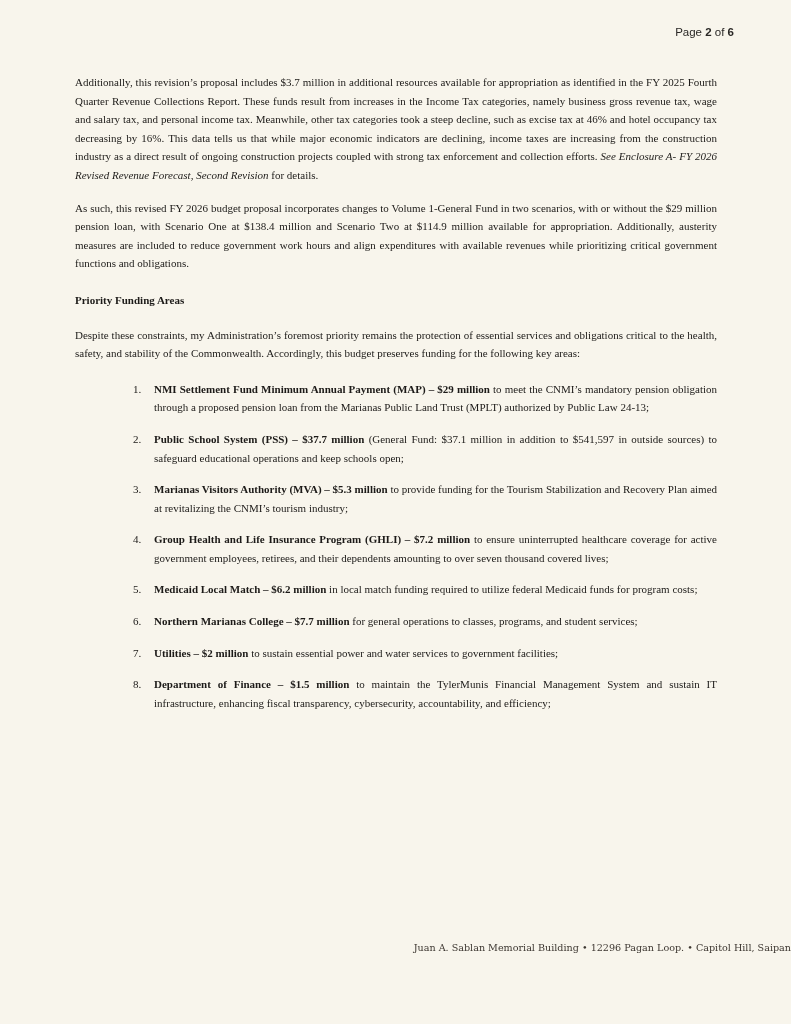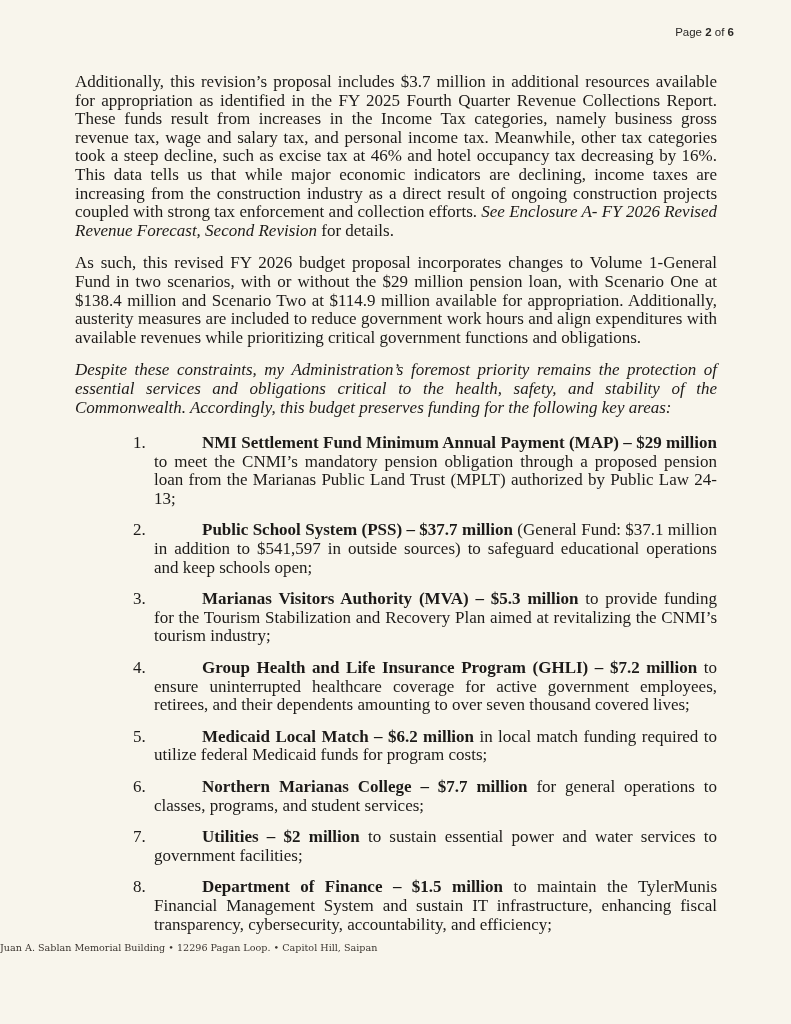--- a/index.html
+++ b/index.html
@@ -22,21 +22,21 @@
       font-family: "Liberation Sans", sans-serif;
       font-size: 11.5px;
       color: #2a2826;
     }
     .page-number b { font-weight: bold; }
     .content {
       position: absolute;
       left: 75px;
       top: 73px;
       width: 642px;
-      font-size: 17px;
+      font-size: 11px;
       line-height: 18.6px;
     }
     p.para {
       margin: 0 0 14px 0;
       text-align: justify;
     }
     .heading {
       font-weight: bold;
       margin: 18px 0 16px 0;
     }
@@ -49,46 +49,47 @@
       position: relative;
       margin: 0 0 13px 0;
       padding-left: 79px;
       text-align: justify;
     }
     ol.priority-list li .num {
       position: absolute;
       left: 58px;
       top: 0;
     }
-    .bold { font-weight: bold; margin-left: 48px; }
+    .bold { font-weight: bold; }
     .italic { font-style: italic; }
     .footer {
       position: absolute;
       top: 941px;
       left: 0;
       width: 791px;
-      text-align: left;
+      text-align: right;
       font-family: "DejaVu Serif", serif;
       font-size: 9.6px;
       line-height: 14px;
       color: #3c3630;
     }
   </style>
 </head>
 <body>
 
 <div class="page-number"><span>Page </span><b>2</b><span> of </span><b>6</b></div>
 
 <div class="content">
   <p class="para"><span>Additionally, this revision’s proposal includes $3.7 million in additional resources available for appropriation as identified in the FY 2025 Fourth Quarter Revenue Collections Report. These funds result from increases in the Income Tax categories, namely business gross revenue tax, wage and salary tax, and personal income tax. Meanwhile, other tax categories took a steep decline, such as excise tax at 46% and hotel occupancy tax decreasing by 16%. This data tells us that while major economic indicators are declining, income taxes are increasing from the construction industry as a direct result of ongoing construction projects coupled with strong tax enforcement and collection efforts. </span><span class="italic">See Enclosure A- FY 2026 Revised Revenue Forecast, Second Revision</span><span> for details.</span></p>
 
   <p class="para">As such, this revised FY 2026 budget proposal incorporates changes to Volume 1-General Fund in two scenarios, with or without the $29 million pension loan, with Scenario One at $138.4 million and Scenario Two at $114.9 million available for appropriation. Additionally, austerity measures are included to reduce government work hours and align expenditures with available revenues while prioritizing critical government functions and obligations.</p>
 
+  <div class="heading">Priority Funding Areas</div>
 
-  <p class="para" style="margin-bottom:17px;font-style:italic;">Despite these constraints, my Administration’s foremost priority remains the protection of essential services and obligations critical to the health, safety, and stability of the Commonwealth. Accordingly, this budget preserves funding for the following key areas:</p>
+  <p class="para" style="margin-bottom:17px;">Despite these constraints, my Administration’s foremost priority remains the protection of essential services and obligations critical to the health, safety, and stability of the Commonwealth. Accordingly, this budget preserves funding for the following key areas:</p>
 
   <ol class="priority-list">
     <li><span class="num">1.</span><span class="bold">NMI Settlement Fund Minimum Annual Payment (MAP) – $29 million</span><span> to meet the CNMI’s mandatory pension obligation through a proposed pension loan from the Marianas Public Land Trust (MPLT) authorized by Public Law 24-13;</span></li>
     <li><span class="num">2.</span><span class="bold">Public School System (PSS) – $37.7 million</span><span> (General Fund: $37.1 million in addition to $541,597 in outside sources) to safeguard educational operations and keep schools open;</span></li>
     <li><span class="num">3.</span><span class="bold">Marianas Visitors Authority (MVA) – $5.3 million</span><span> to provide funding for the Tourism Stabilization and Recovery Plan aimed at revitalizing the CNMI’s tourism industry;</span></li>
     <li><span class="num">4.</span><span class="bold">Group Health and Life Insurance Program (GHLI) – $7.2 million</span><span> to ensure uninterrupted healthcare coverage for active government employees, retirees, and their dependents amounting to over seven thousand covered lives;</span></li>
     <li><span class="num">5.</span><span class="bold">Medicaid Local Match – $6.2 million</span><span> in local match funding required to utilize federal Medicaid funds for program costs;</span></li>
     <li><span class="num">6.</span><span class="bold">Northern Marianas College – $7.7 million</span><span> for general operations to classes, programs, and student services;</span></li>
     <li><span class="num">7.</span><span class="bold">Utilities – $2 million</span><span> to sustain essential power and water services to government facilities;</span></li>
     <li><span class="num">8.</span><span class="bold">Department of Finance – $1.5 million</span><span> to maintain the TylerMunis Financial Management System and sustain IT infrastructure, enhancing fiscal transparency, cybersecurity, accountability, and efficiency;</span></li>

